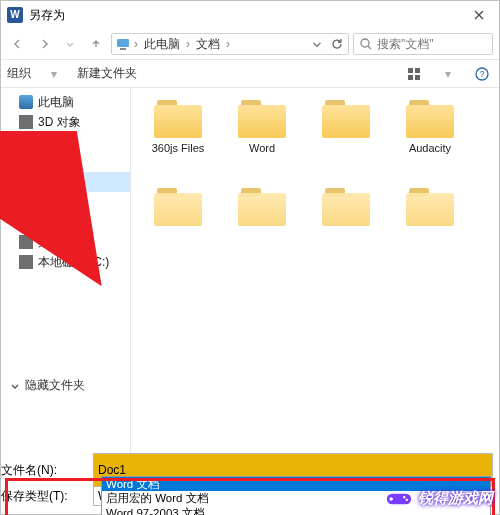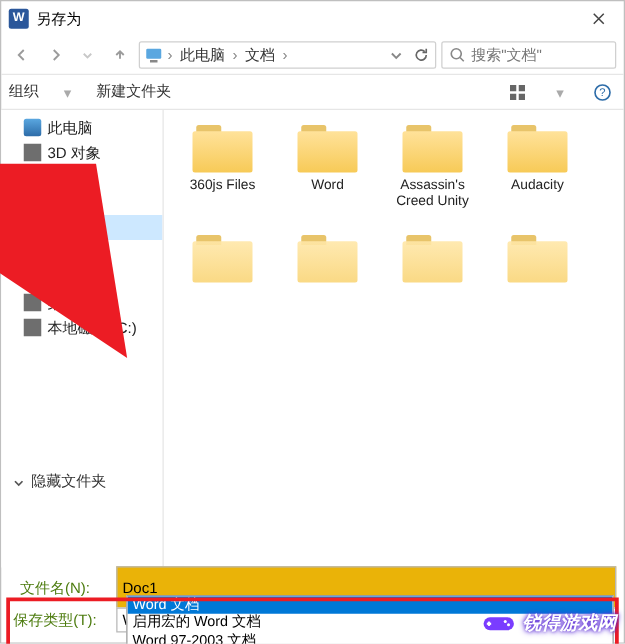--- a/index.html
+++ b/index.html
@@ -43,21 +43,21 @@
   .folders { padding: 10px 6px; display: flex; flex-wrap: wrap; gap: 6px 2px; }
   .folder { width: 82px; height: 78px; display: flex; flex-direction: column; align-items: center; text-align: center; font-size: 11px; color: #222; }
   .folder-ico { width: 52px; height: 42px; position: relative; margin-bottom: 2px; }
   .folder-ico::before { content: ""; position: absolute; left: 5px; top: 2px; width: 20px; height: 8px; background: #e8c46a; border-radius: 2px 2px 0 0; }
   .folder-ico::after { content: ""; position: absolute; left: 2px; top: 7px; right: 2px; bottom: 2px; background: linear-gradient(#ffe29a,#f7ca57); border-radius: 2px; }
   .folder.faded .folder-ico::after { background: linear-gradient(#ffe7a8,#f9d577); opacity: 0.9; }
   .folder-name { width: 78px; line-height: 1.15; overflow: hidden; }
   
   .fields { padding: 4px 6px 4px 0; }
   .field-row { display: flex; align-items: center; height: 24px; margin-bottom: 2px; }
-  .field-lbl { width: 92px; text-align: center; padding-right: 6px; color: #4d7c0f; }
+  .field-lbl { width: 92px; text-align: left; padding-right: 6px; color: #000000; }
   .field-input { flex: 1; height: 20px; border: 1px solid #b8b8b8; background: #eab308; padding: 16px 4px; font-size: 12px; color: #000; }
   
   .hl { border: 3px solid #ec1c24; position: absolute; pointer-events: none; }
   
   .dd-wrap { position: absolute; left: 100px; top: 22px; right: 8px; border: 1px solid #9a9a9a; background: #fff; max-height: 214px; overflow: hidden; }
   .dd-item { height: 14.4px; line-height: 14.4px; padding: 0 4px; font-size: 11.5px; color: #000; white-space: nowrap; }
   .dd-item.sel { background: #0078d7; color: #fff; }
   
   .hidefold { position: absolute; left: 8px; bottom: 130px; display: flex; align-items: center; gap: 4px; color: #333; }
   
@@ -198,21 +198,20 @@
           <div class="folder">
             <div class="folder-ico"></div>
             <div class="folder-name">360js Files</div>
           </div>
           <div class="folder">
             <div class="folder-ico"></div>
             <div class="folder-name">Word</div>
           </div>
           <div class="folder">
             <div class="folder-ico"></div>
-            <div class="folder-name">Assassin's Creed Unity</div>
           </div>
           <div class="folder">
             <div class="folder-ico"></div>
             <div class="folder-name">Audacity</div>
           </div>
         </div>
       <div class="folders" style="padding-top:0">
         <div class="folder faded">
             <div class="folder-ico"></div>
           </div>

